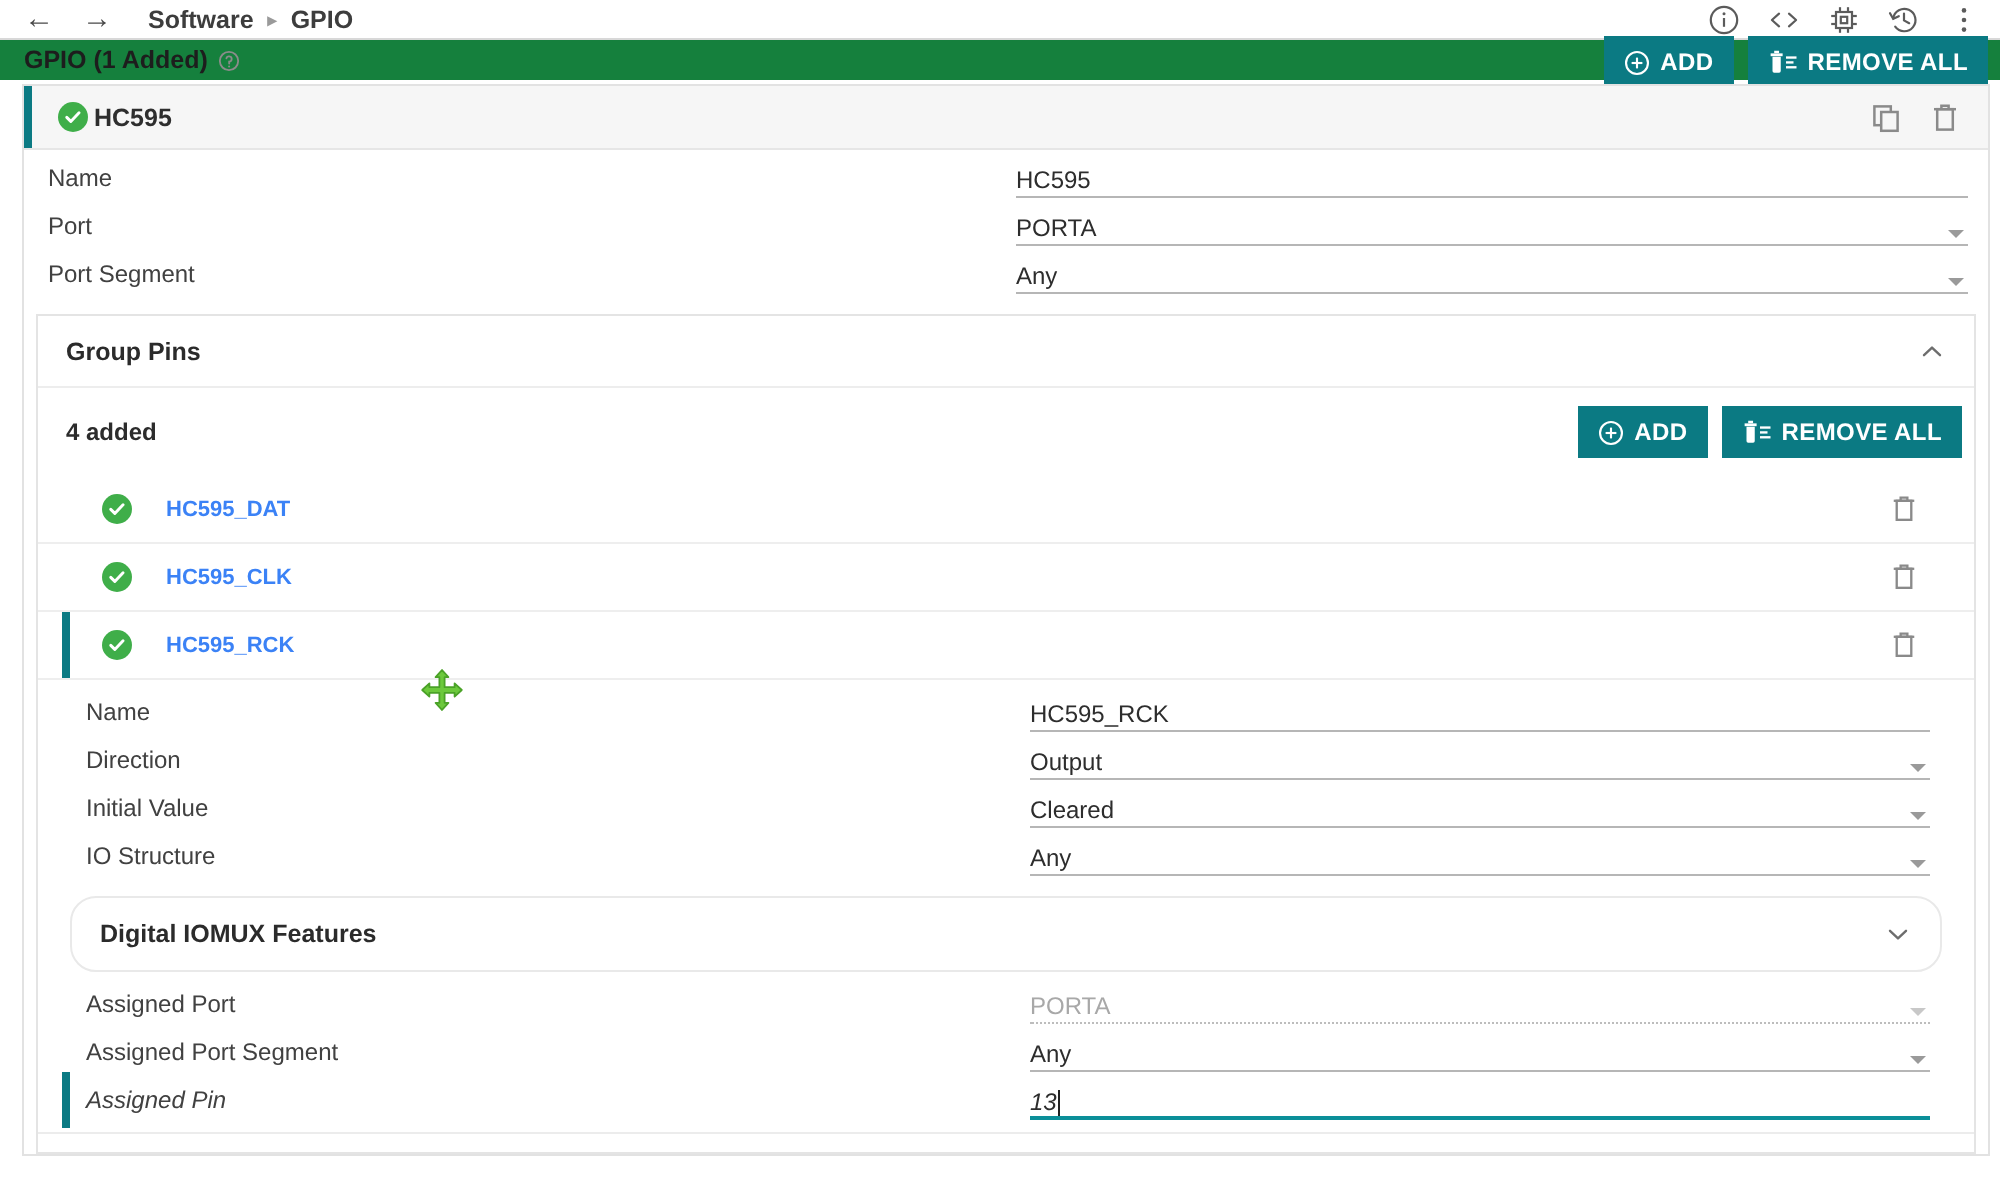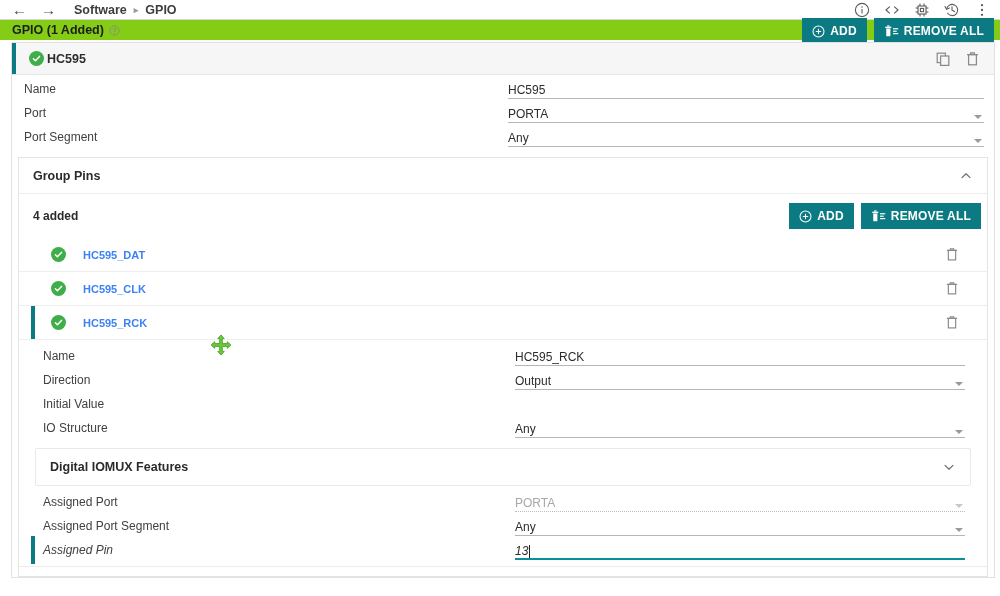--- a/index.html
+++ b/index.html
@@ -32,21 +32,21 @@
   .crumb-last { color: #3d3d3d; }
 
   .top-icons { margin-left: auto; display: flex; align-items: center; gap: 14px; margin-right: 10px; }
   .ticon { width: 16px; height: 16px; color: #5b5b5b; display:flex; align-items:center; justify-content:center; cursor:pointer; }
   .ticon svg { display:block; }
 
   
   .page-head {
     position: absolute; top: 20px; left: 0; width: 1000px; height: 20px;
     display: flex; align-items: center;
-    background: #84cc16;
+    background: #15803d;
   }
   .page-title {
     margin-left: 12px; font-size: 12.5px; font-weight: bold; color: #1d1d1d;
   }
   .help-icon {
     margin-left: 5px; width: 11px; height: 11px; color:#8b8b8b; display:inline-flex; cursor:pointer;
   }
 
   .btn {
     display: inline-flex; align-items: center; gap: 5px;
@@ -128,21 +128,21 @@
   .pin-row .chk { margin-left: 32px; }
   .pin-label { margin-left: 17px; font-size: 11px; font-weight:bold; color:#3b82f6; }
   .pin-icons { margin-left:auto; margin-right: 28px; display:flex; }
 
   
   .detail { padding-top: 4px; }
   .detail .flabel { padding-left: 24px; width: 496px; }
   .detail .fctl { margin-right: 22px; }
 
   .subpanel {
-    margin: 8px 16px 0 16px; border:1px solid #e9e9e9; border-radius: 2px;
+    margin: 8px 16px 0 16px; border:1px solid #e9e9e9; border-radius: 13px;
     height: 38px; display:flex; align-items:center; padding: 0 14px;
   }
   .subpanel-title { font-size:12.5px; font-weight:bold; color:#2b2b2b; }
 
   .assigned { padding-top: 4px; }
   .assigned .flabel { padding-left: 24px; }
   .assigned .fctl { margin-right: 22px; }
   .assigned .frow.selected .sel-bar2 {
     position:absolute; left: 12px; top:-2px; bottom:-2px; width:4px; background:#0b7a83;
   }
@@ -411,20 +411,25 @@
         <div class="frow">
           <div class="flabel">Direction</div>
           <div class="fctl">
             <span class="fval">Output</span>
             <span class="caret"></span>
             <span class="funder"></span>
           </div>
         </div>
         <div class="frow">
           <div class="flabel">Initial Value</div>
+          <div class="fctl">
+            <span class="fval">Cleared</span>
+            <span class="caret"></span>
+            <span class="funder"></span>
+          </div>
         </div>
         <div class="frow">
           <div class="flabel">IO Structure</div>
           <div class="fctl">
             <span class="fval">Any</span>
             <span class="caret"></span>
             <span class="funder"></span>
           </div>
         </div>
       </div>

